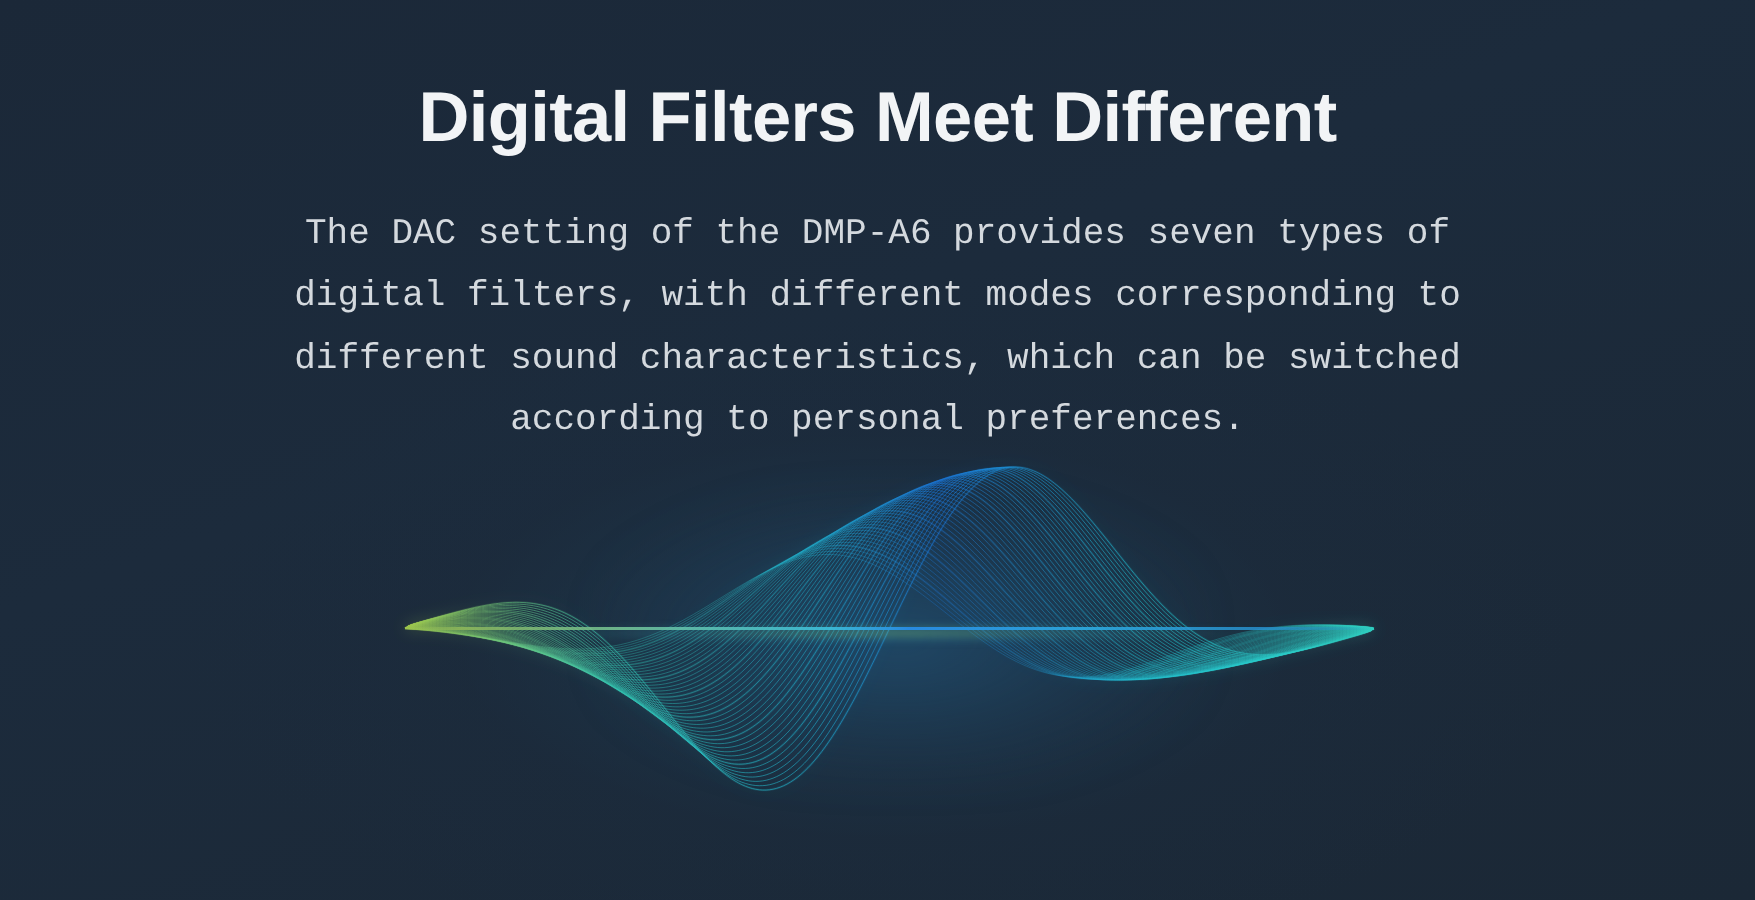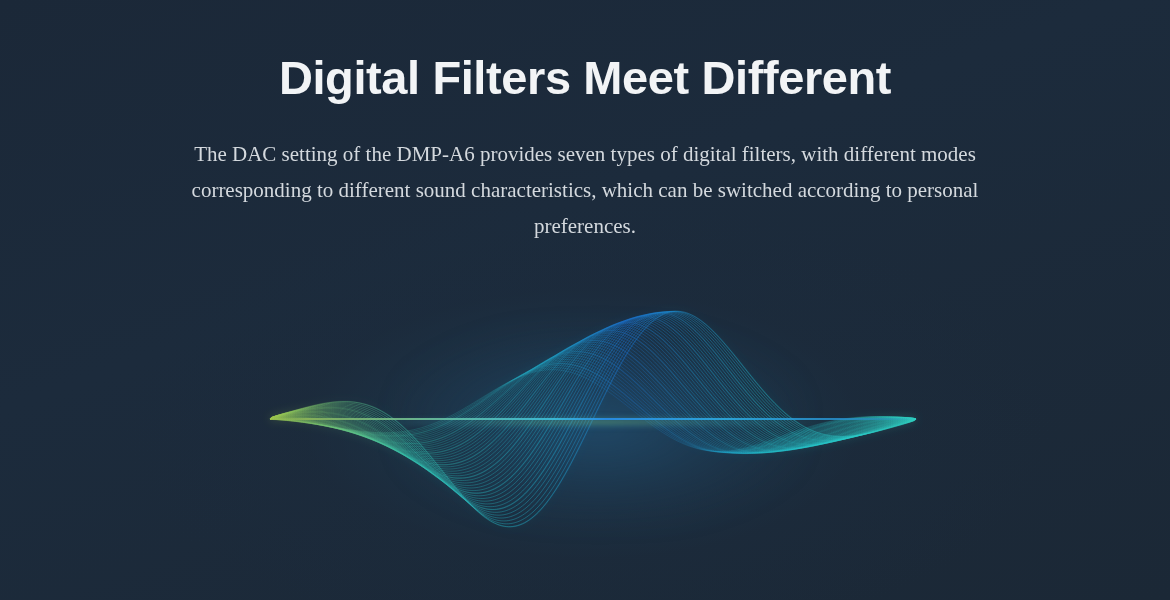--- a/index.html
+++ b/index.html
@@ -39,25 +39,25 @@
     color: #f2f4f6;
     font-family: "Liberation Sans", sans-serif;
   }
   .headline .line {
     display: block;
   }
   .subtitle {
     margin: 0 auto;
     padding-top: 28px;
     max-width: 790px;
-    font-size: 21px;
+    font-size: 24px;
     line-height: 1.72;
     font-weight: normal;
     color: #d4d9de;
-    font-family: Liberation Serif, serif;
+    font-family: Liberation Mono, monospace;
   }
 
   
   #wave-layer {
     position: absolute;
     left: 0;
     top: 0;
     width: 1170px;
     height: 600px;
     z-index: 2;

